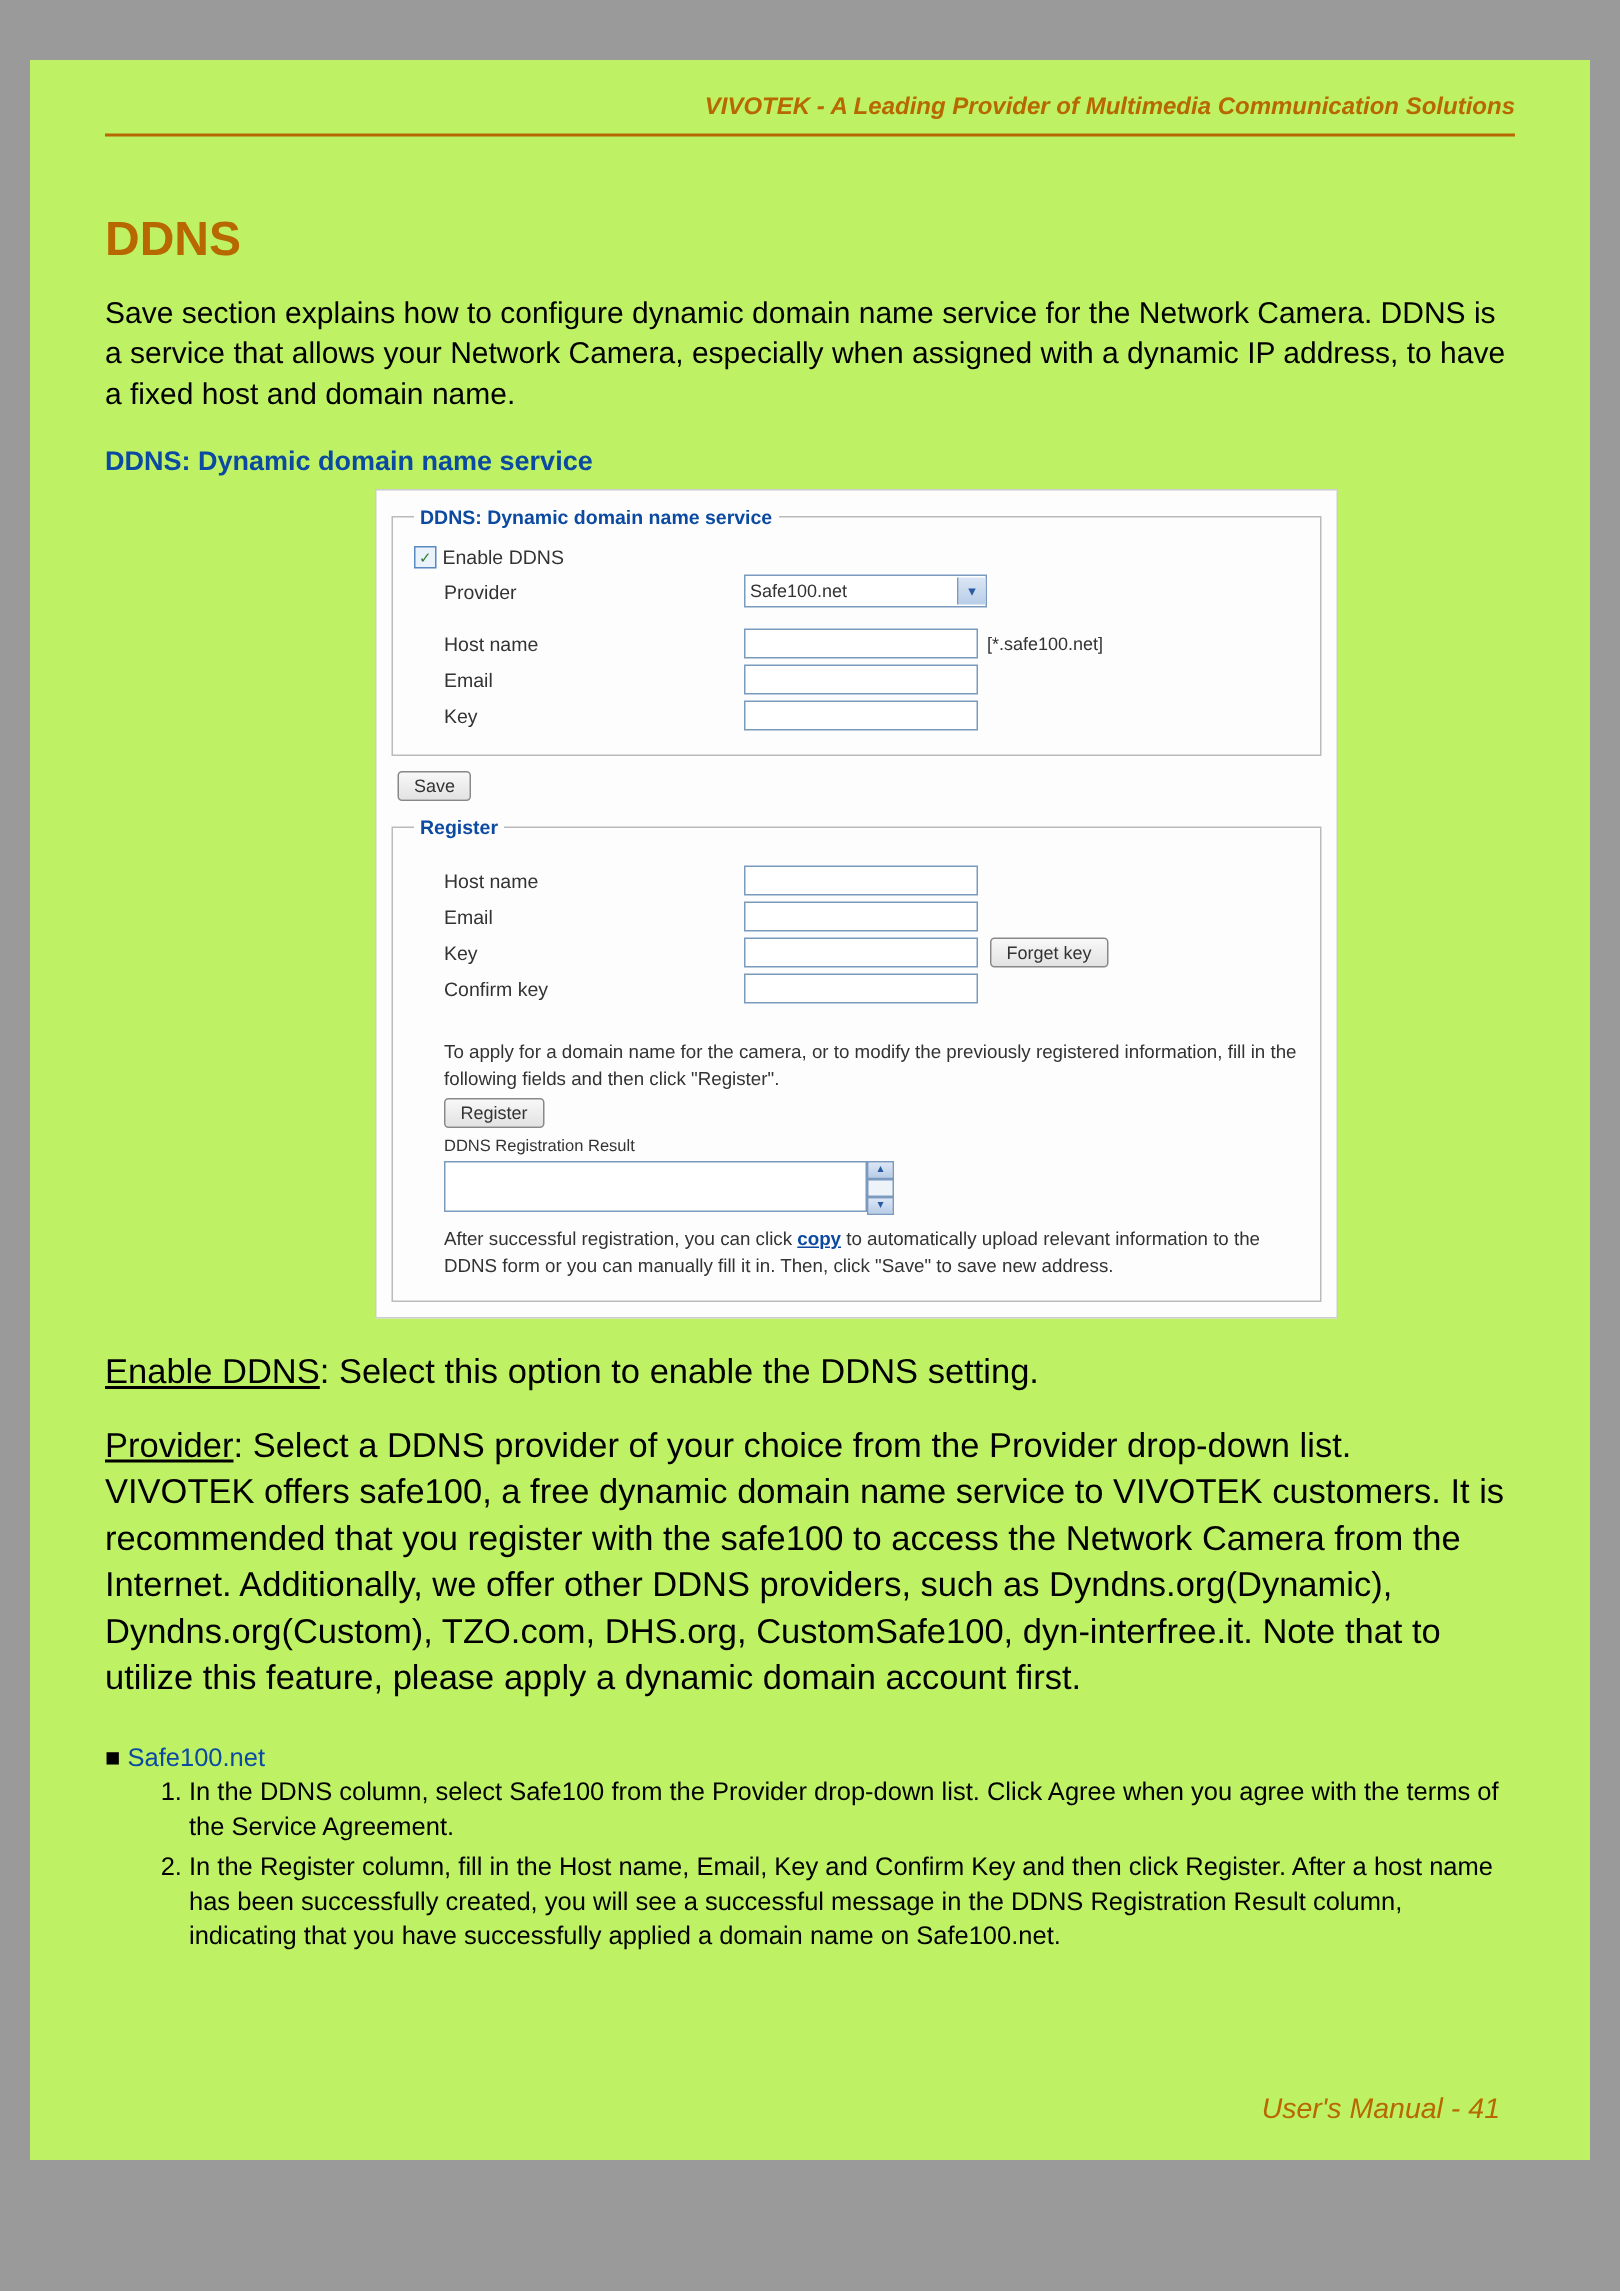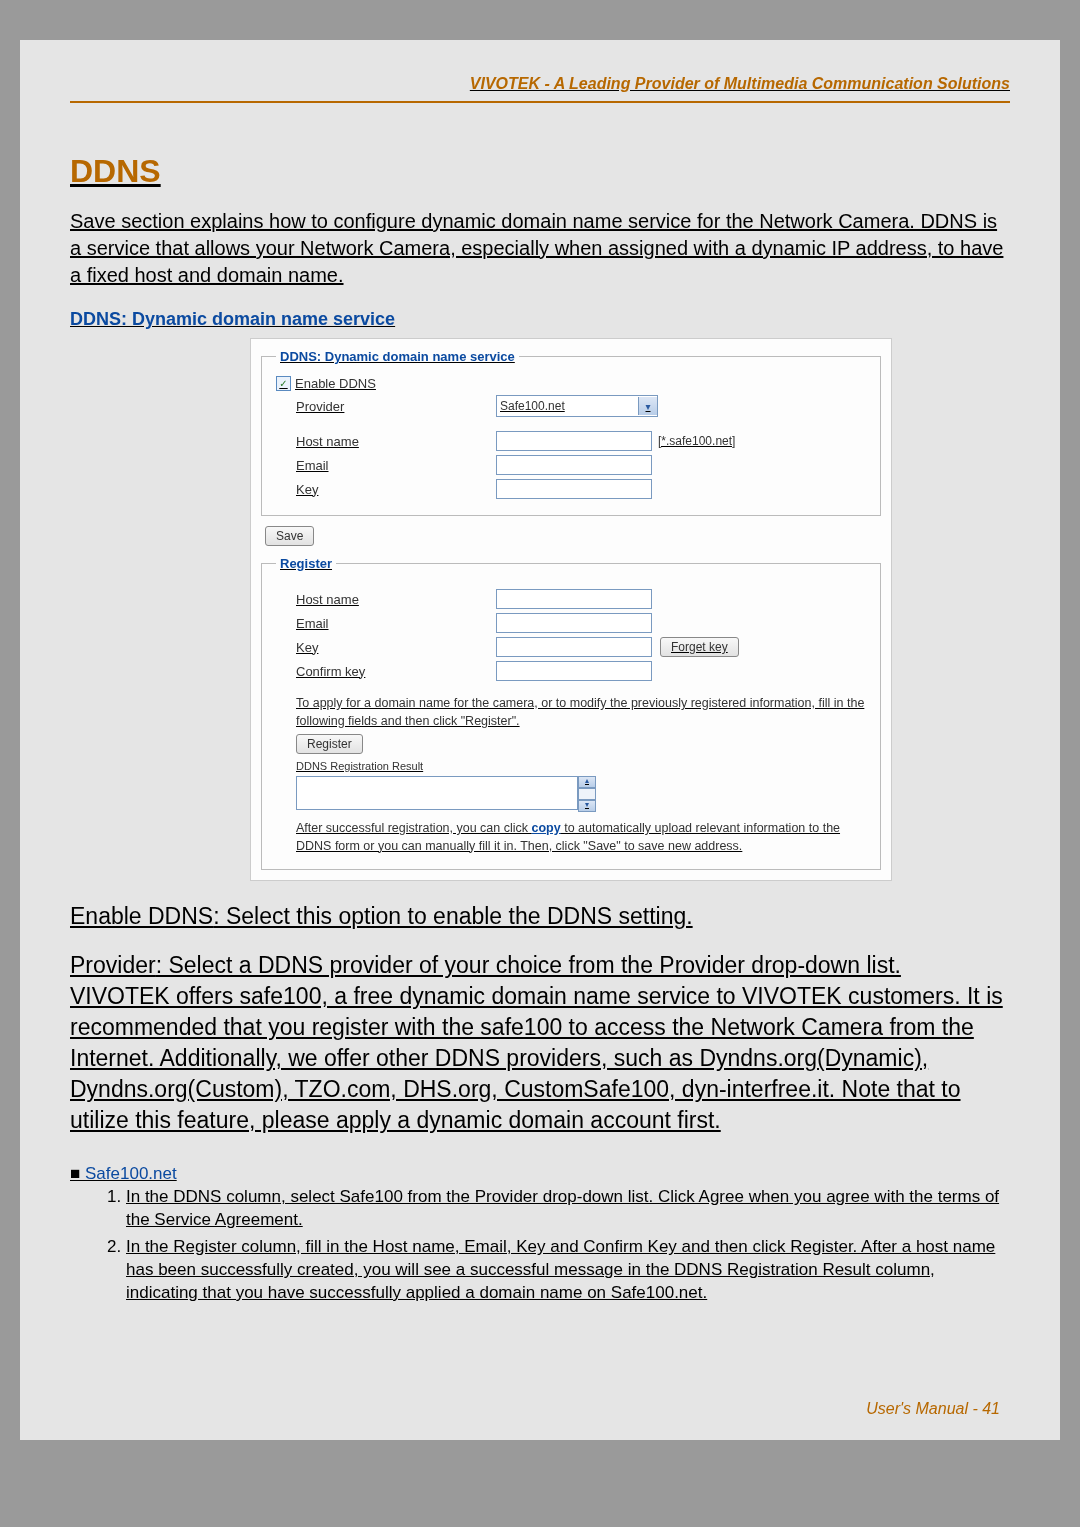--- a/index.html
+++ b/index.html
@@ -3,27 +3,26 @@
 <meta charset="utf-8">
 <style>
   body {
     margin: 0;
     padding: 0;
     background: #9a9a9a;
     font-family: Arial, Helvetica, sans-serif;
     width: 1080px;
   }
   .page {
-    background: #e5e5e5;
+    background: #bef264;
     margin: 40px 20px 40px 20px;
-    padding: 27px 50px 60px 50px;
+    padding: 15px 50px 60px 50px;
     min-height: 1400px;
     position: relative;
     box-sizing: border-box;
-    text-decoration: underline;
   }
   .header-bar {
     border-bottom: 2px solid #b76800;
     padding-bottom: 2px;
     margin-bottom: 40px;
   }
   .header-text {
     color: #b76800;
     font-style: italic;
     font-weight: bold;
@@ -103,21 +102,21 @@
   .btn {
     display:inline-block;
     border:1px solid #888;
     border-radius:3px;
     background: linear-gradient(#f8f8f8,#e2e2e2);
     padding: 2px 10px;
     font-size: 12px;
     cursor: pointer;
   }
   .save-wrap { margin: 6px 0 0 14px; }
-  .note { font-size: 12.5px; line-height: 1.4; margin-top: 12px; }
+  .note { font-size: 12.5px; line-height: 1.4; margin-top: 22px; }
   .note .copy-link { color: #0b4aa0; font-weight: bold; text-decoration: underline; cursor:pointer; }
   .result-label { margin-top: 6px; font-size: 11px; }
   .result-box {
     display:flex;
     margin-top:4px;
   }
   .result-box .ta {
     border:1px solid #7a9ac0;
     width: 280px; height: 32px;
     background:#fff;
@@ -143,21 +142,21 @@
   }
   .bullet-head .sq { color:#000; }
   ol.steps { font-size:17px; margin:2px 0 0 30px; padding:0 0 0 26px; }
   ol.steps li { margin-bottom: 4px; line-height:1.35; }
   .footer {
     position:absolute;
     bottom: 22px;
     right: 60px;
     color:#b76800;
     font-style: italic;
-    font-size: 16px;
+    font-size: 19px;
   }
   .checkbox {
     width:13px;height:13px;border:1px solid #5a8ac0;background:#eaf2fb;
     display:inline-flex;align-items:center;justify-content:center;
     font-size:10px;color:#2a7a2a;margin-right:4px;
   }
 </style>
 </head>
 <body>
 

